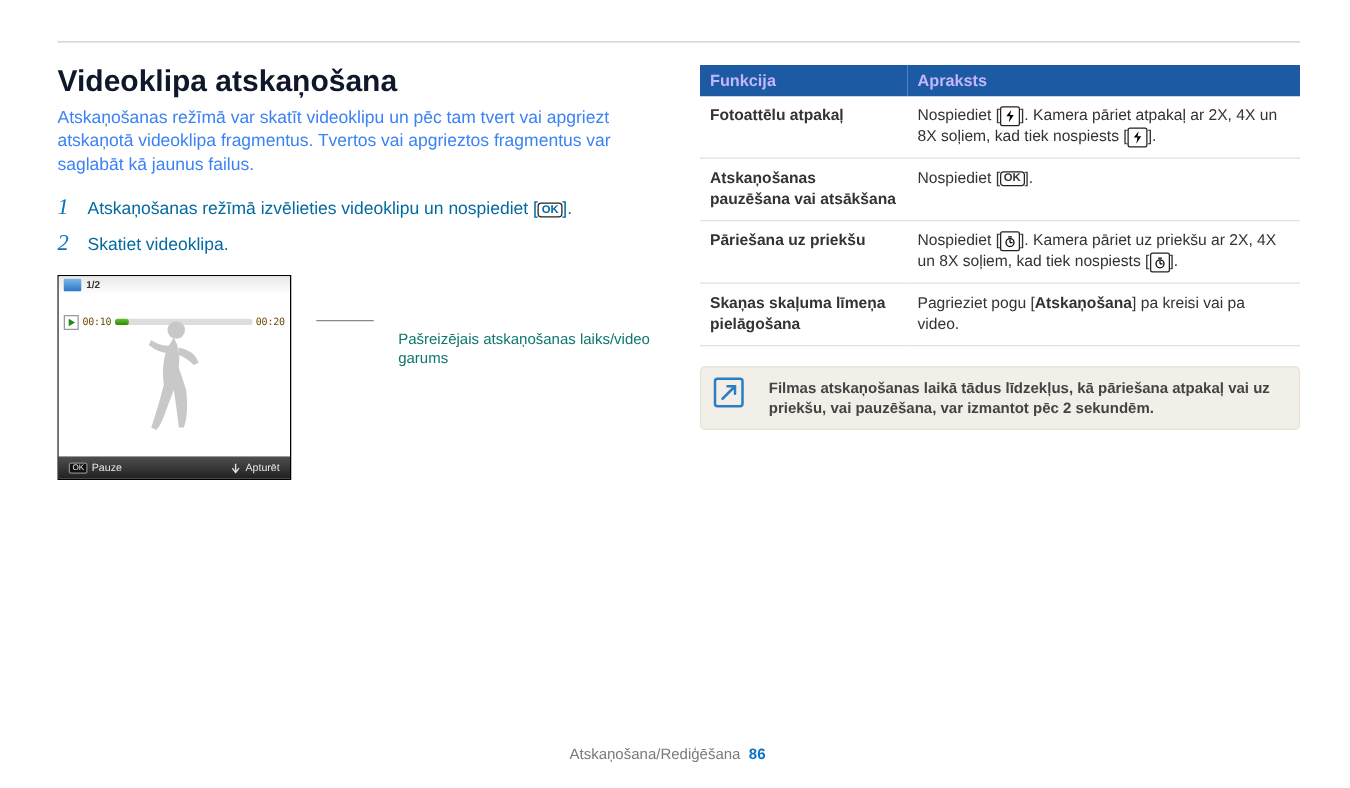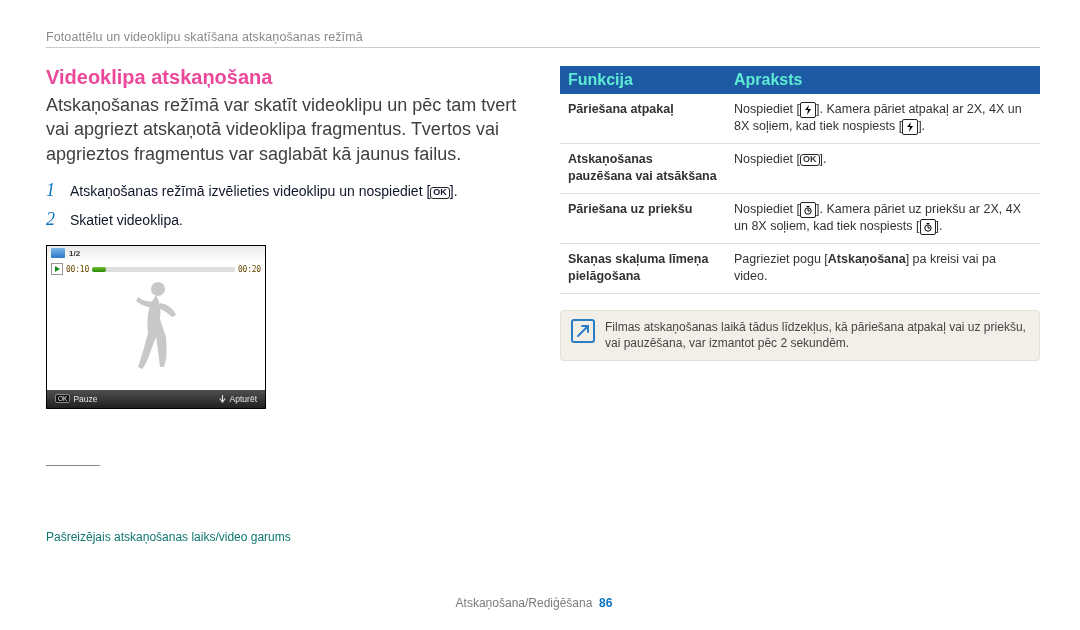--- a/index.html
+++ b/index.html
@@ -30,54 +30,54 @@
     border-top: 1px solid #ccc;
     margin: 3px 0 18px 0;
   }
   .content {
     display: flex;
     gap: 34px;
   }
   .col-left { width: 480px; }
   .col-right { width: 480px; }
   h2.title {
-    font-size: 20px;
+    font-size: 24px;
     font-weight: bold;
-    color: #ec4899;
+    color: #0f172a;
     margin: 0 0 4px 0;
   }
   .intro {
-    font-size: 18px;
+    font-size: 14px;
     line-height: 1.35;
-    color: #404040;
+    color: #3b82f6;
     margin: 0 0 14px 0;
   }
   .step { display: flex; margin: 8px 0; align-items: baseline; gap: 10px; }
   .step .num {
     font-family: Georgia, serif;
     font-style: italic;
     color: #0a73c1;
     font-size: 18px;
     width: 14px;
   }
-  .step .txt { font-size: 14px; color: #0f172a; line-height:1.4; }
+  .step .txt { font-size: 14px; color: #0369a1; line-height:1.4; }
   .ok-btn-inline {
     display: inline-flex;
     align-items: center;
     justify-content: center;
     border: 1.5px solid #222;
     border-radius: 3px;
     font-size: 9px;
     font-weight: bold;
     padding: 0 2px;
     line-height: 1.1;
     vertical-align: 1px;
   }
   
-  .fig-wrap { display: flex; align-items: flex-start; gap: 20px; margin-top: 14px; flex-direction: column; }
+  .fig-wrap { display: flex; align-items: flex-start; gap: 20px; margin-top: 14px; }
   .fig {
     width: 218px;
     border: 1px solid #000;
     background: #fff;
   }
   .fig-top {
     height: 14px;
     background: linear-gradient(#e8e8e8,#fefefe);
     display: flex;
     align-items: center;
@@ -97,21 +97,21 @@
     background: #fff;
     position: relative;
   }
   .skater {
     position: absolute;
     left: 50%; top: 50%;
     transform: translate(-50%,-50%);
   }
   .fig-progress {
     position: absolute;
-    top: 2px; left: 4px; right: 4px;
+    top: 16px; left: 4px; right: 4px;
     height: 14px;
     display: flex;
     align-items: center;
     gap: 3px;
   }
   .play-ic {
     width: 10px; height: 10px;
     background: #fff;
     border: 1px solid #999;
     display: flex; align-items: center; justify-content: center;
@@ -145,21 +145,21 @@
   .fig-bot {
     height: 18px;
     background: linear-gradient(#505050,#202020);
     display: flex;
     align-items: center;
     padding: 0 8px;
     gap: 6px;
   }
   .fig-bot .btn {
     display: inline-flex;
-    align-items: flex-start;
+    align-items: flex-end;
     gap: 3px;
     color: #e8e8e8;
     font-size: 8.5px;
   }
   .fig-bot .btn .key {
     background: #111;
     border: 1px solid #888;
     border-radius: 2px;
     font-size: 6.5px;
     padding: 0 2px;
@@ -179,53 +179,54 @@
   }
 
   
   table.ft {
     width: 100%;
     border-collapse: collapse;
     font-size: 12.5px;
   }
   table.ft thead th {
     background: #1c5aa3;
-    color: #5eead4;
+    color: #c4b5fd;
     text-align: left;
     font-weight: bold;
     padding: 5px 8px;
-    font-size: 16px;
+    font-size: 13px;
   }
   table.ft td {
     border-bottom: 1px solid #e0e0e0;
     padding: 7px 8px 8px 8px;
     vertical-align: top;
     line-height: 1.35;
   }
   table.ft td.fcol { font-weight: bold; width: 150px; }
   .icon-box {
     display: inline-flex;
     align-items: center; justify-content: center;
     width: 14px; height: 14px;
     border: 1px solid #222;
     border-radius: 2px;
     vertical-align: -2px;
   }
   
   .note {
     margin-top: 16px;
     display: flex;
-    gap: 10px;
+    gap: 20px;
     background: #f2efe8;
     border: 1px solid #e4e0d6;
     border-radius: 4px;
     padding: 8px 10px;
     font-size: 12px;
     color: #444;
     line-height: 1.4;
+    font-weight: bold;
   }
   .note-icon {
     width: 20px; height: 20px;
     border: 2px solid #2b7ec6;
     border-radius: 3px;
     color: #2b7ec6;
     display: flex;
     align-items: center; justify-content: center;
     flex: none;
     position: relative;
@@ -239,21 +240,20 @@
     text-align: center;
     font-size: 12px;
     color: #7a7a7a;
   }
   .footer .pg { color: #0a73c1; font-weight: bold; }
 </style>
 </head>
 <body>
 
 <div class="page">
-  <div class="breadcrumb">Fotoattēlu un videoklipu skatīšana atskaņošanas režīmā</div>
   <hr class="sep">
 
   <div class="content">
 
     <div class="col-left">
       <h2 class="title">Videoklipa atskaņošana</h2>
       <p class="intro">Atskaņošanas režīmā var skatīt videoklipu un pēc tam tvert vai apgriezt atskaņotā videoklipa fragmentus. Tvertos vai apgrieztos fragmentus var saglabāt kā jaunus failus.</p>
 
       <div class="step">
         <span class="num">1</span>
@@ -312,21 +312,21 @@
     <div class="col-right">
       <table class="ft">
         <thead>
           <tr>
             <th>Funkcija</th>
             <th>Apraksts</th>
           </tr>
         </thead>
         <tbody>
           <tr>
-            <td class="fcol">Pāriešana atpakaļ</td>
+            <td class="fcol">Fotoattēlu atpakaļ</td>
             <td>
               <span>Nospiediet [</span><span class="icon-box">
                   <svg width="8" height="10" viewBox="0 0 8 10">
                     <path d="M5 0 L1 5 L4 5 L3 10 L7 4 L4 4 Z" fill="#000"></path>
                   </svg>
                 </span><span>]. Kamera pāriet atpakaļ ar 2X, 4X un 8X soļiem, kad tiek nospiests [</span><span class="icon-box">
                   <svg width="8" height="10" viewBox="0 0 8 10">
                     <path d="M5 0 L1 5 L4 5 L3 10 L7 4 L4 4 Z" fill="#000"></path>
                   </svg>
                 </span><span>].</span>

